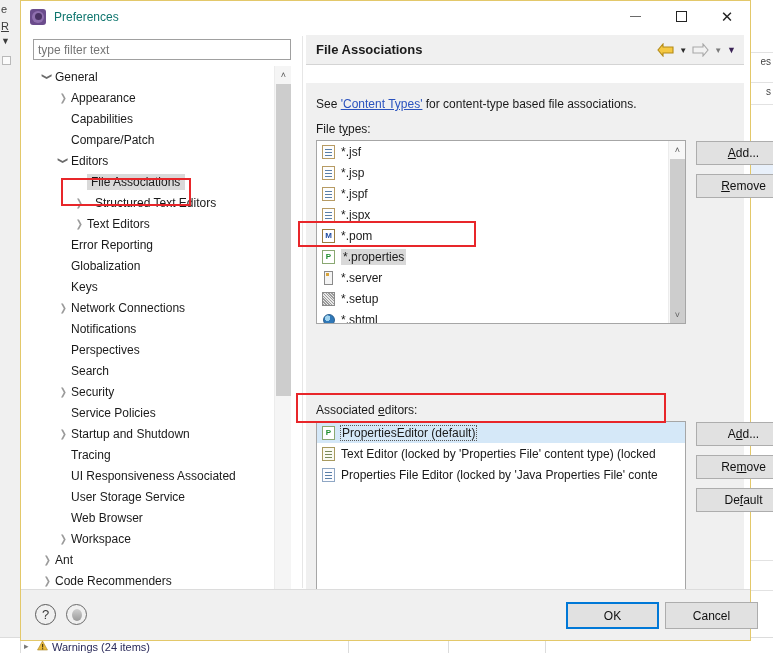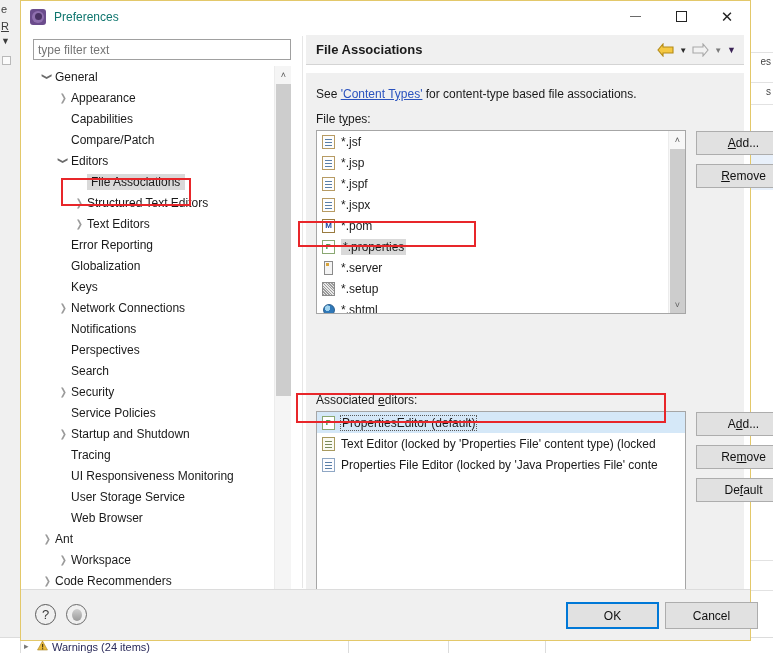--- a/index.html
+++ b/index.html
@@ -153,21 +153,21 @@
   }
   .nav-icons {
     position: absolute; right: 8px; top: 0; height: 30px;
     display: flex; align-items: center; gap: 5px;
   }
   .nav-btn { display: flex; align-items: center; justify-content: center; cursor: default; }
   .caret { font-size: 8px; color: #2a2a2a; }
   .caret.purple { color: #3b2356; font-size: 9px; }
 
   .content-inner {
-    position: absolute; left: 0; top: 38px; width: 438px; height: 522px;
+    position: absolute; left: 0; top: 48px; width: 438px; height: 522px;
     background: #f0f0f0;
   }
   .see-line {
     position: absolute; left: 10px; top: 14px; font-size: 12px; color: #1a1a1a;
     white-space: nowrap;
   }
   .link { color: #2a52be; text-decoration: underline; cursor: pointer; }
   .lbl-filetypes {
     position: absolute; left: 10px; top: 39px; font-size: 12px; color: #1a1a1a;
   }
@@ -402,26 +402,26 @@
             <span class="tree-label">Compare/Patch</span>
           </div>
           <div class="tree-row" style="padding-left: 22px;">
             <span class="tw open"></span>
             <span class="tree-label">Editors</span>
           </div>
           <div class="tree-row" style="padding-left: 38px;">
             <span class="tw"></span>
             <span class="tree-label sel">File Associations</span>
           </div>
+          <div class="tree-row" style="padding-left: 38px; gap: 8px;">
+            <span class="tw closed"></span>
+            <span class="tree-label">Structured Text Editors</span>
+          </div>
           <div class="tree-row" style="padding-left: 38px;">
             <span class="tw closed"></span>
-            <span class="tree-label">Structured Text Editors</span>
-          </div>
-          <div class="tree-row" style="padding-left: 38px;">
-            <span class="tw closed"></span>
             <span class="tree-label">Text Editors</span>
           </div>
           <div class="tree-row" style="padding-left: 22px;">
             <span class="tw"></span>
             <span class="tree-label">Error Reporting</span>
           </div>
           <div class="tree-row" style="padding-left: 22px;">
             <span class="tw"></span>
             <span class="tree-label">Globalization</span>
           </div>
@@ -456,37 +456,37 @@
           <div class="tree-row" style="padding-left: 22px;">
             <span class="tw closed"></span>
             <span class="tree-label">Startup and Shutdown</span>
           </div>
           <div class="tree-row" style="padding-left: 22px;">
             <span class="tw"></span>
             <span class="tree-label">Tracing</span>
           </div>
           <div class="tree-row" style="padding-left: 22px;">
             <span class="tw"></span>
-            <span class="tree-label">UI Responsiveness Monitoring</span>
+            <span class="tree-label">UI Responsiveness Associated</span>
           </div>
           <div class="tree-row" style="padding-left: 22px;">
             <span class="tw"></span>
             <span class="tree-label">User Storage Service</span>
           </div>
           <div class="tree-row" style="padding-left: 22px;">
             <span class="tw"></span>
             <span class="tree-label">Web Browser</span>
           </div>
+          <div class="tree-row" style="padding-left: 22px;">
+            <span class="tw closed"></span>
+            <span class="tree-label">Workspace</span>
+          </div>
           <div class="tree-row" style="padding-left: 6px;">
             <span class="tw closed"></span>
             <span class="tree-label">Ant</span>
-          </div>
-          <div class="tree-row" style="padding-left: 22px;">
-            <span class="tw closed"></span>
-            <span class="tree-label">Workspace</span>
           </div>
           <div class="tree-row" style="padding-left: 6px;">
             <span class="tw closed"></span>
             <span class="tree-label">Code Recommenders</span>
           </div>
         </div>
       <div class="tree-scrollbar">
         <div class="tsb-up">˄</div>
         <div class="tsb-thumb" style="top:18px;height:312px;"></div>
         <div class="tsb-down">˅</div>

